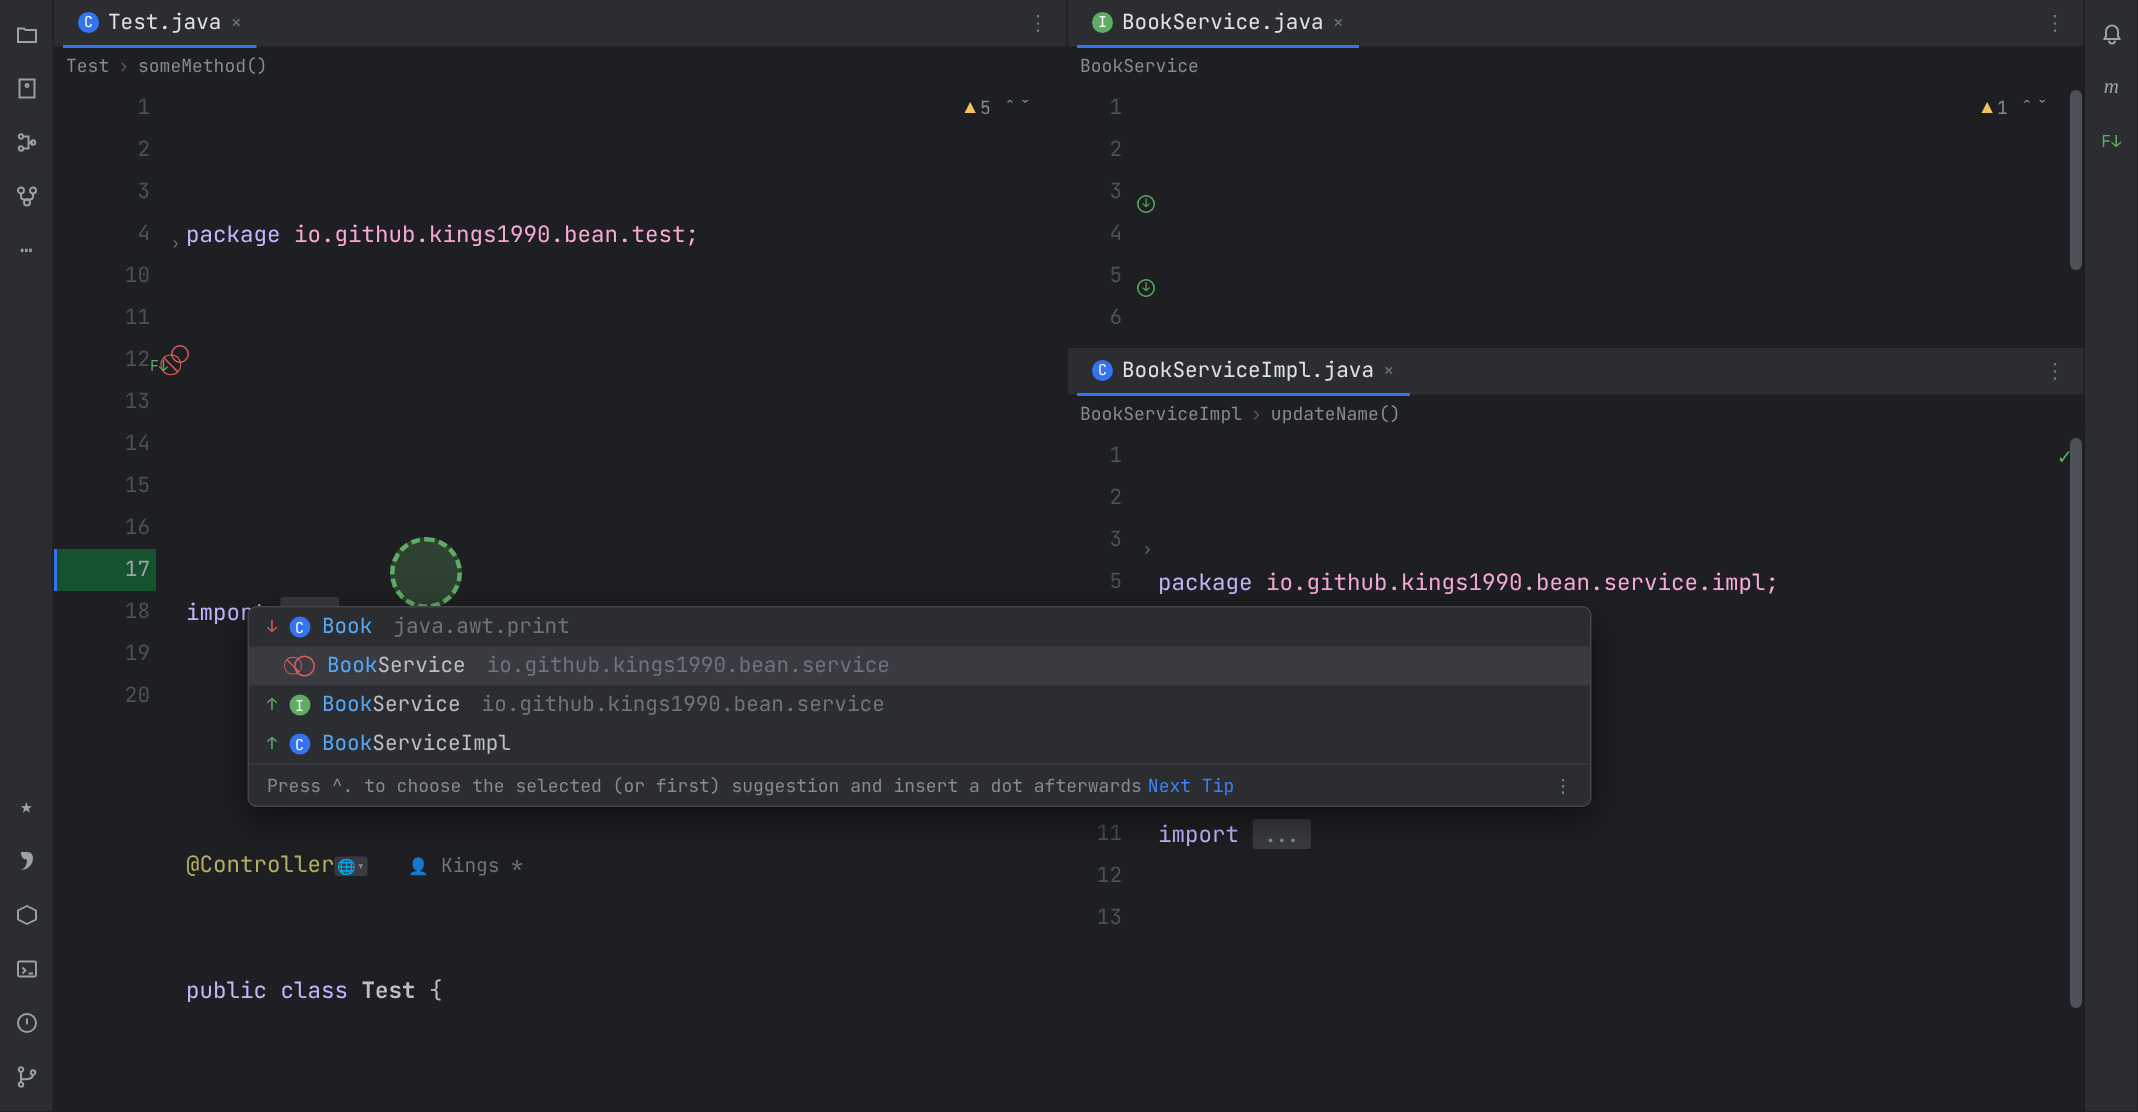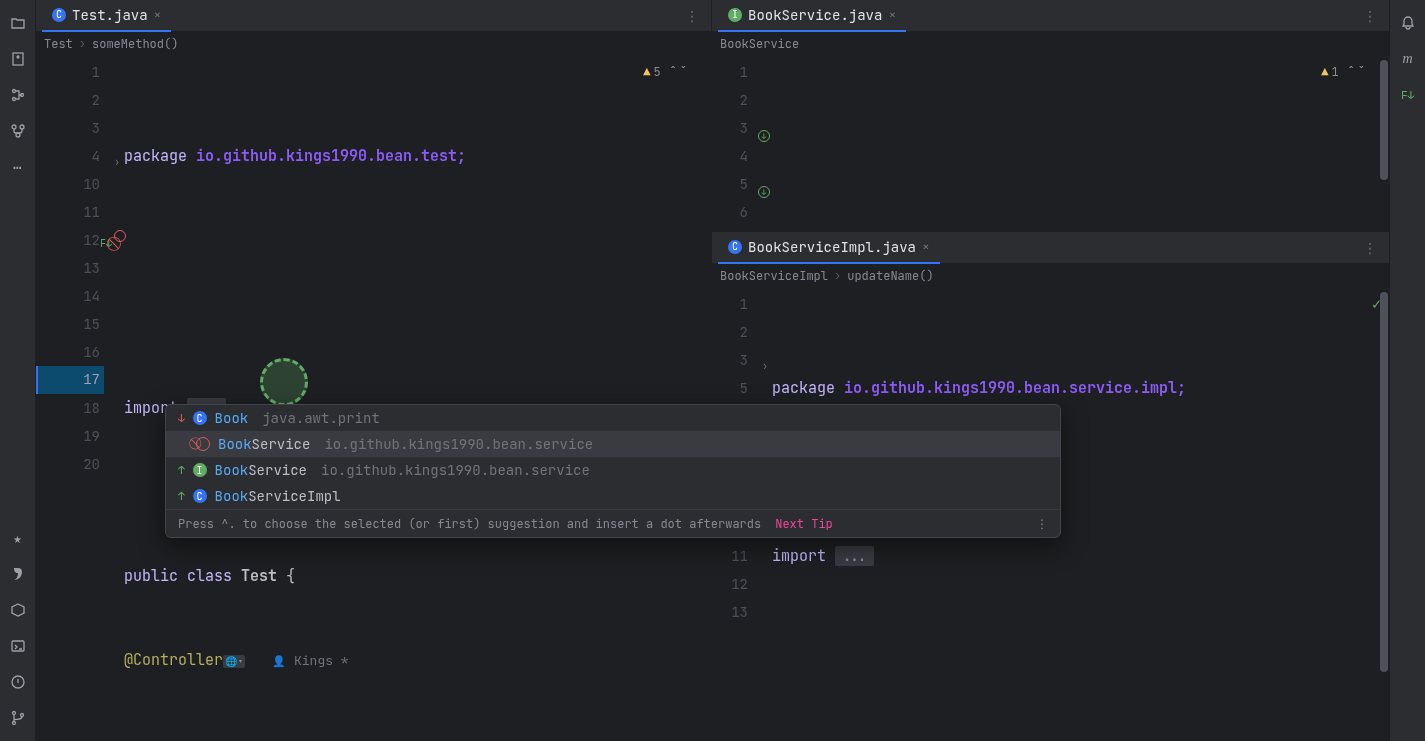--- a/index.html
+++ b/index.html
@@ -48,34 +48,34 @@
   .tab-actions { margin-left:auto; color:#6f737a; cursor:pointer; padding:0 6px;}
   .c-icon { width:14px; height:14px; border-radius:50%; background:#3574f0; display:flex;align-items:center;justify-content:center;font-size:10px;color:#fff;}
   .i-icon { width:14px; height:14px; border-radius:50%; background:#5fad65; display:flex;align-items:center;justify-content:center;font-size:10px;color:#fff;}
 
   .breadcrumb { height:24px; background:#1e1f22; display:flex; align-items:center; padding:0 8px; color:#868a91; font-size:12px; border-bottom:1px solid #1e1f22;}
   .breadcrumb .sep { margin:0 6px; color:#5a5d63;}
 
   .editor { flex:1; display:flex; background:#1e1f22; position:relative; overflow:hidden;}
   .gutter { width:88px; background:#1e1f22; text-align:right; padding-right:20px; color:#4b5059; font-size:14px; line-height:28px; padding-top:2px; position:relative;}
   .gutter .ln { height:28px; position:relative; padding-right:4px;}
-  .gutter .ln.hl { background:#0c4a6e; color:#a0a3ab;font-family:Liberation Mono, monospace;}
+  .gutter .ln.hl { background:#14532d; color:#a0a3ab;}
   .gutter .ln.blue-bar::before { content:""; position:absolute; left:-2px; top:0; bottom:0; width:4px; background:#3574f0;}
   .gutter .ln .icons { position:absolute; right:-22px; top:4px; display:flex; gap:2px;}
   .gutter-narrow { width:60px;}
   .code { flex:1; font-size:15px; line-height:28px; white-space:pre; padding-top:2px; position:relative;}
   .code .ln { height:28px;}
 
   .kw { color:#c4b5fd;}
   .type { color:#bcbec4;}
   .ann { color:#b3ae60;}
   .hint { color:#6f737a; font-size:13px;}
   .hint-icon { font-size:11px;}
   .fold { background:#393b40; color:#868a91; padding:0 6px; border-radius:2px;}
-  .pkg { color:#8b5cf6;font-weight:bold;}
+  .pkg { color:#f9a8d4;}
   .paren { color:#bcbec4;}
 
   .warn-badge { position:absolute; top:2px; right:24px; display:flex; align-items:center; gap:3px; color:#868a91; font-size:12px;}
   .warn-triangle { color:#f2c55c;}
   .check { position:absolute; top:2px; right:8px; color:#5fad65;}
 
   .ring { position:absolute; width:48px; height:48px; border:3px dashed #5fad65; border-radius:50%; background:rgba(95,173,101,0.25); pointer-events:none;}
 
   .popup {
     position:absolute; left:165px; top:404px; width:896px;
@@ -83,21 +83,21 @@
     box-shadow:0 8px 24px rgba(0,0,0,.5); z-index:100; font-size:14px;
   }
   .popup-row { display:flex; align-items:center; height:26px; padding:0 12px; gap:8px;}
   .popup-row.sel { background:#393b40;}
   .popup-row .match { color:#56a8f5;text-align:right;}
   .popup-row .rest { color:#bcbec4;}
   .popup-row .pkg-hint { color:#6f737a; margin-left:6px;}
   .popup-row .up { color:#5fad65; font-size:11px;}
   .popup-row .down { color:#db5c5c; font-size:11px;}
   .popup-foot { height:28px; border-top:1px solid #393b40; display:flex; align-items:center; padding:0 12px; font-size:12px; color:#868a91;}
-  .popup-foot .link { color:#ec4899; margin-left:14px; cursor:pointer;}
+  .popup-foot .link { color:#3b82f6; margin-left:4px; cursor:pointer;}
   .popup-foot .dots { margin-left:auto; cursor:pointer;}
 
   .scrollbar-track { position:absolute; right:0; top:0; bottom:0; width:10px;}
   .scrollbar-thumb { position:absolute; right:1px; width:8px; background:#4e5157; border-radius:4px;}
 
   .gutter-icon-green { width:12px;height:12px;border-radius:50%;border:1.5px solid #5fad65;display:inline-flex;align-items:center;justify-content:center;font-size:8px;color:#5fad65;}
   .vstrip { position:absolute; left:0; width:4px;}
   .globe { color:#868a91; font-size:10px; background:#393b40; padding:0 2px; border-radius:2px;}
 </style>
 </head>
@@ -210,22 +210,22 @@
       <div class="ln">19</div>
       <div class="ln">20</div>
     </div>
     <div class="code">
       <div class="warn-badge"><span class="warn-triangle">▲</span><span>5</span> <span style="margin-left:6px;">ˆ</span> <span>ˇ</span></div>
       <div class="ln"><span class="kw">package</span> <span class="pkg">io.github.kings1990.bean.test;</span></div>
       <div class="ln"></div>
       <div class="ln"></div>
       <div class="ln"><span class="kw">import</span> <span class="fold">...</span></div>
       <div class="ln"></div>
+      <div class="ln"><span class="ann">@Controller</span><span class="globe">🌐▾</span>   <span class="hint"><span class="hint-icon">👤</span> <span>Kings *</span></span></div>
       <div class="ln"><span class="kw">public class</span> <span class="type" style="font-weight:600;">Test</span> <span class="paren">{</span></div>
-      <div class="ln"><span class="ann">@Controller</span><span class="globe">🌐▾</span>   <span class="hint"><span class="hint-icon">👤</span> <span>Kings *</span></span></div>
       <div class="ln"></div>
       
       
       
       
       
       
       
       <div class="ring" style="left:136px; top:302px;"></div>
     </div>

